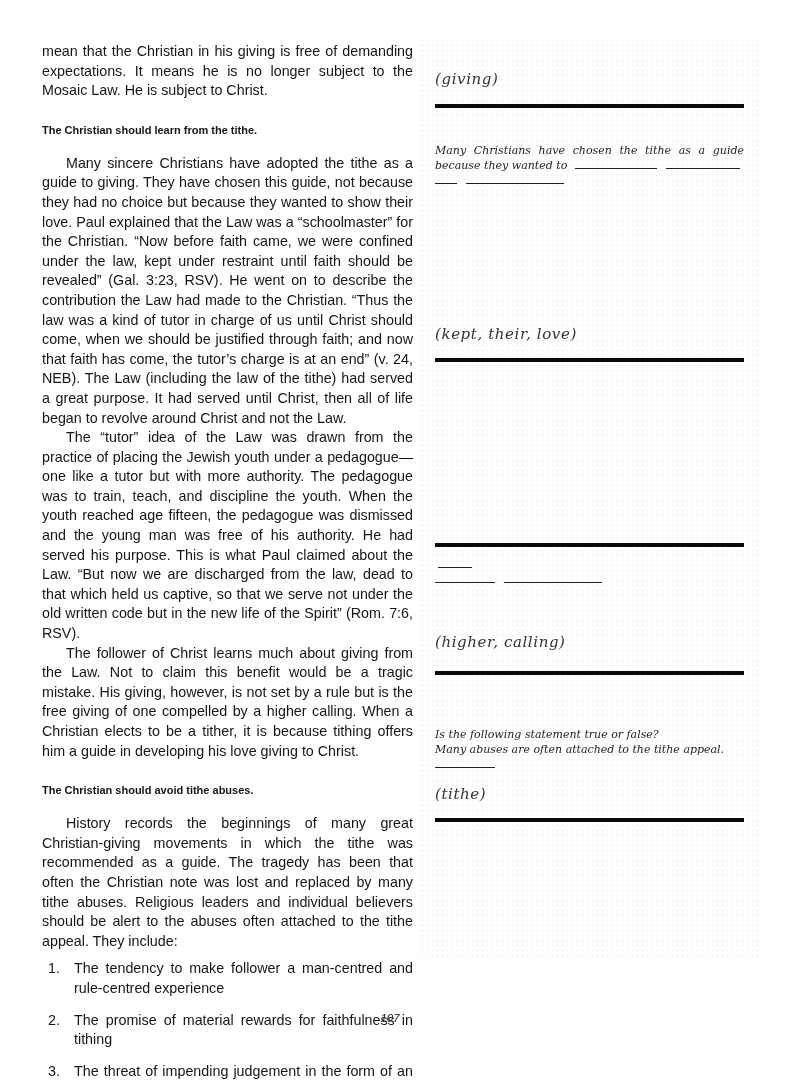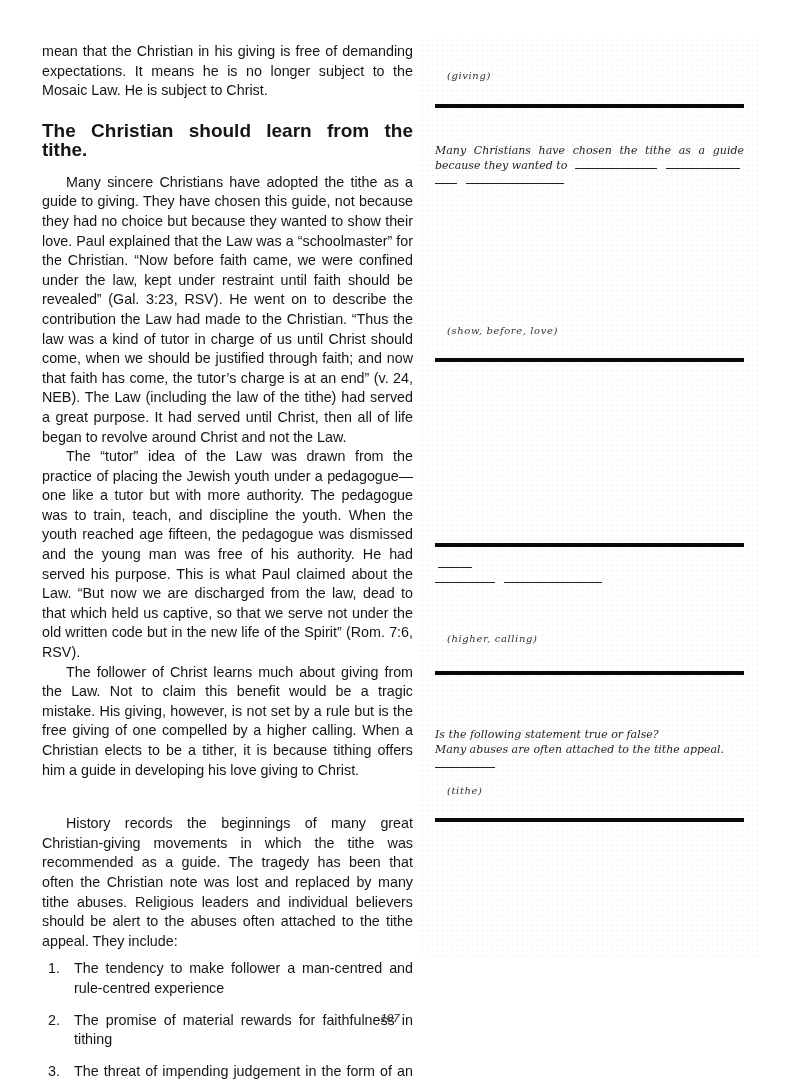--- a/index.html
+++ b/index.html
@@ -4,34 +4,34 @@
   <style>
     html, body { margin: 0; padding: 0; background: #ffffff; }
     body { width: 799px; height: 1083px; position: relative; overflow: hidden; color: #111; }
     .page { position: absolute; left: 0; top: 0; width: 799px; height: 1083px; }
 
     .left { position: absolute; left: 42px; top: 42px; width: 371px;
       font-family: "Liberation Sans", sans-serif; font-size: 14.3px; line-height: 19.6px;
       text-align: justify; color: #151515; }
     .left p { margin: 0; }
     .left p.indent { text-indent: 24px; }
-    .left h2 { font-family: "Liberation Sans", sans-serif; font-weight: bold; font-size: 19px;
+    .left h2 { font-family: "Liberation Sans", sans-serif; font-weight: bold; font-size: 11px;
       margin: 0; line-height: 19px; }
     .gap-m { height: 14px; }
     .gap-l { height: 20px; }
     ol.abuses { list-style: none; margin: 8px 0 0 0; padding: 0; }
     ol.abuses li { display: flex; margin-bottom: 12px; text-align: left; }
     ol.abuses li .num { width: 26px; padding-left: 6px; flex: none; }
     ol.abuses li .txt { flex: 1; text-align: justify; }
 
     .right { position: absolute; left: 435px; top: 0; width: 309px;
       font-family: "DejaVu Serif", "Liberation Serif", serif; font-style: italic; color: #222; }
     .rule { position: absolute; left: 0; width: 309px; height: 4px; background: #0a0a0a; }
     .q { position: absolute; left: 0; width: 309px; font-size: 11px; line-height: 15px; text-align: justify; }
-    .ans { position: absolute; left: 12px; font-size: 10px; letter-spacing: 0.6px; color: #333; }
+    .ans { position: absolute; left: 0; font-size: 15px; letter-spacing: 0.6px; color: #333; }
     .blank { display: inline-block; border-bottom: 1px solid #222; height: 10px; vertical-align: baseline; }
 
     .dots { position: absolute; left: 420px; top: 38px; width: 340px; height: 920px;
       background-image: radial-gradient(rgba(150,150,150,0.22) 1px, transparent 1.4px);
       background-size: 5px 5px; opacity: 0.35; pointer-events: none; }
 
     .pagenum { position: absolute; left: 370px; top: 1012px; width: 40px; text-align: center;
       font-family: "Liberation Sans", sans-serif; font-size: 11.5px; color: #222; font-style: italic; }
   </style>
 </head>
@@ -41,20 +41,21 @@
 
   <div class="left">
     <p>mean that the Christian in his giving is free of demanding expectations. It means he is no longer subject to the Mosaic Law. He is subject to Christ.</p>
     <div class="gap-l"></div>
     <h2>The Christian should learn from the tithe.</h2>
     <div class="gap-m"></div>
     <p class="indent">Many sincere Christians have adopted the tithe as a guide to giving. They have chosen this guide, not because they had no choice but because they wanted to show their love. Paul explained that the Law was a “schoolmaster” for the Christian. “Now before faith came, we were confined under the law, kept under restraint until faith should be revealed” (Gal. 3:23, RSV). He went on to describe the contribution the Law had made to the Christian. “Thus the law was a kind of tutor in charge of us until Christ should come, when we should be justified through faith; and now that faith has come, the tutor’s charge is at an end” (v. 24, NEB). The Law (including the law of the tithe) had served a great purpose. It had served until Christ, then all of life began to revolve around Christ and not the Law.</p>
     <p class="indent">The “tutor” idea of the Law was drawn from the practice of placing the Jewish youth under a pedagogue—one like a tutor but with more authority. The pedagogue was to train, teach, and discipline the youth. When the youth reached age fifteen, the pedagogue was dismissed and the young man was free of his authority. He had served his purpose. This is what Paul claimed about the Law. “But now we are discharged from the law, dead to that which held us captive, so that we serve not under the old written code but in the new life of the Spirit” (Rom. 7:6, RSV).</p>
     <p class="indent">The follower of Christ learns much about giving from the Law. Not to claim this benefit would be a tragic mistake. His giving, however, is not set by a rule but is the free giving of one compelled by a higher calling. When a Christian elects to be a tither, it is because tithing offers him a guide in developing his love giving to Christ.</p>
     <div class="gap-l"></div>
+    <h2>The Christian should avoid tithe abuses.</h2>
     <div class="gap-m"></div>
     <p class="indent">History records the beginnings of many great Christian-giving movements in which the tithe was recommended as a guide. The tragedy has been that often the Christian note was lost and replaced by many tithe abuses. Religious leaders and individual believers should be alert to the abuses often attached to the tithe appeal. They include:</p>
     <ol class="abuses">
       <li>
         <span class="num">1.</span>
         <span class="txt">The tendency to make follower a man-centred and rule-centred experience</span>
       </li>
       <li>
         <span class="num">2.</span>
         <span class="txt">The promise of material rewards for faithfulness in tithing</span>
@@ -73,21 +74,21 @@
     <div class="ans" style="top:70px;">(giving)</div>
     <div class="rule" style="top:104px;"></div>
 
     <div class="q" style="top:143px;">
       <span>Many Christians have chosen the tithe as a guide because they wanted to</span>
       <span class="blank" style="width:82px;margin-left:4px;"></span>
       <span class="blank" style="width:74px;margin-left:6px;"></span><br>
       <span class="blank" style="width:22px;"></span>
       <span class="blank" style="width:98px;margin-left:5px;"></span>
     </div>
-    <div class="ans" style="top:325px;">(show, before, love)</div>
+    <div class="ans" style="top:325px;">(kept, their, love)</div>
     <div class="rule" style="top:358px;"></div>
 
     <div class="rule" style="top:543px;"></div>
     <div class="q" style="top:557px;">
       <span class="blank" style="width:34px;margin-left:3px;"></span><br>
       <span class="blank" style="width:60px;"></span>
       <span class="blank" style="width:98px;margin-left:5px;"></span>
     </div>
     <div class="ans" style="top:633px;">(higher, calling)</div>
     <div class="rule" style="top:671px;"></div>

